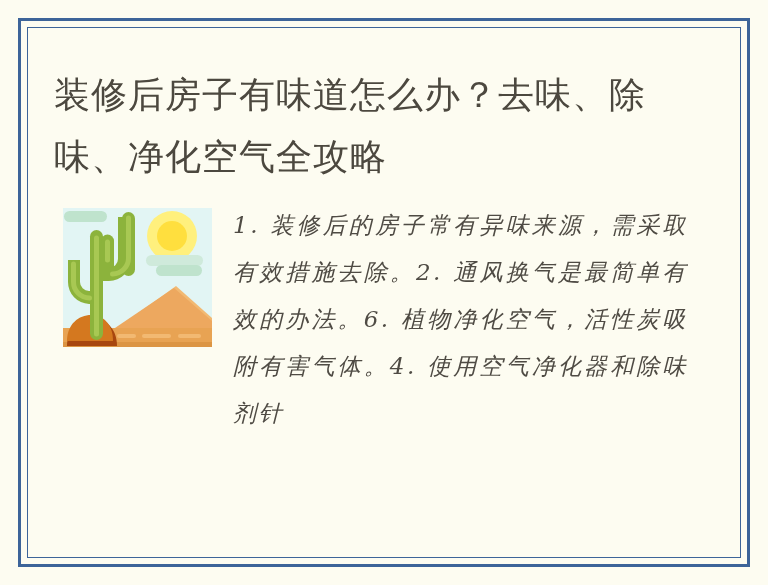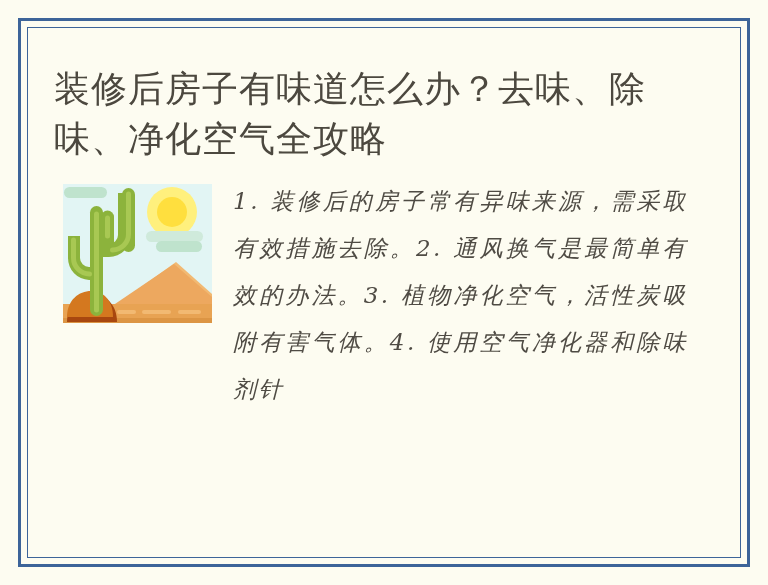--- a/index.html
+++ b/index.html
@@ -44,21 +44,21 @@
     bottom: 7px;
     overflow: hidden;
   }
 
   
   .title {
     margin: 36px 0 0 26px;
     width: 600px;
     color: #4c483f;
     font-size: 36px;
-    line-height: 50px;
+    line-height: 62px;
     letter-spacing: 1px;
     font-weight: 400;
     font-family: "Liberation Sans", "DejaVu Sans", sans-serif;
   }
 
   
   .article {
     position: relative;
     margin: 20px 0 0 0;
     height: 260px;
@@ -142,17 +142,17 @@
 
           <g fill="none" stroke="#a8c853" stroke-width="5" stroke-linecap="round">
             <line x1="36.5" y1="30" x2="36.5" y2="126"></line>
             <path d="M13.5 56 v18 a16 16 0 0 0 16 16"></path>
             <path d="M47.5 34 v18"></path>
             <path d="M68.5 10 v40 a16 16 0 0 1 -16 16"></path>
           </g>
         </svg>
       </div>
 
-      <div class="body-text">1. 装修后的房子常有异味来源，需采取有效措施去除。2. 通风换气是最简单有效的办法。3. 植物净化空气，活性炭吸附有害气体。4. 使用空气净化器和除味剂针</div>
+      <div class="body-text">1. 装修后的房子常有异味来源，需采取有效措施去除。2. 通风换气是最简单有效的办法。6. 植物净化空气，活性炭吸附有害气体。4. 使用空气净化器和除味剂针</div>
 
     </div>
   </div>
 </div>
 
 </body></html>

